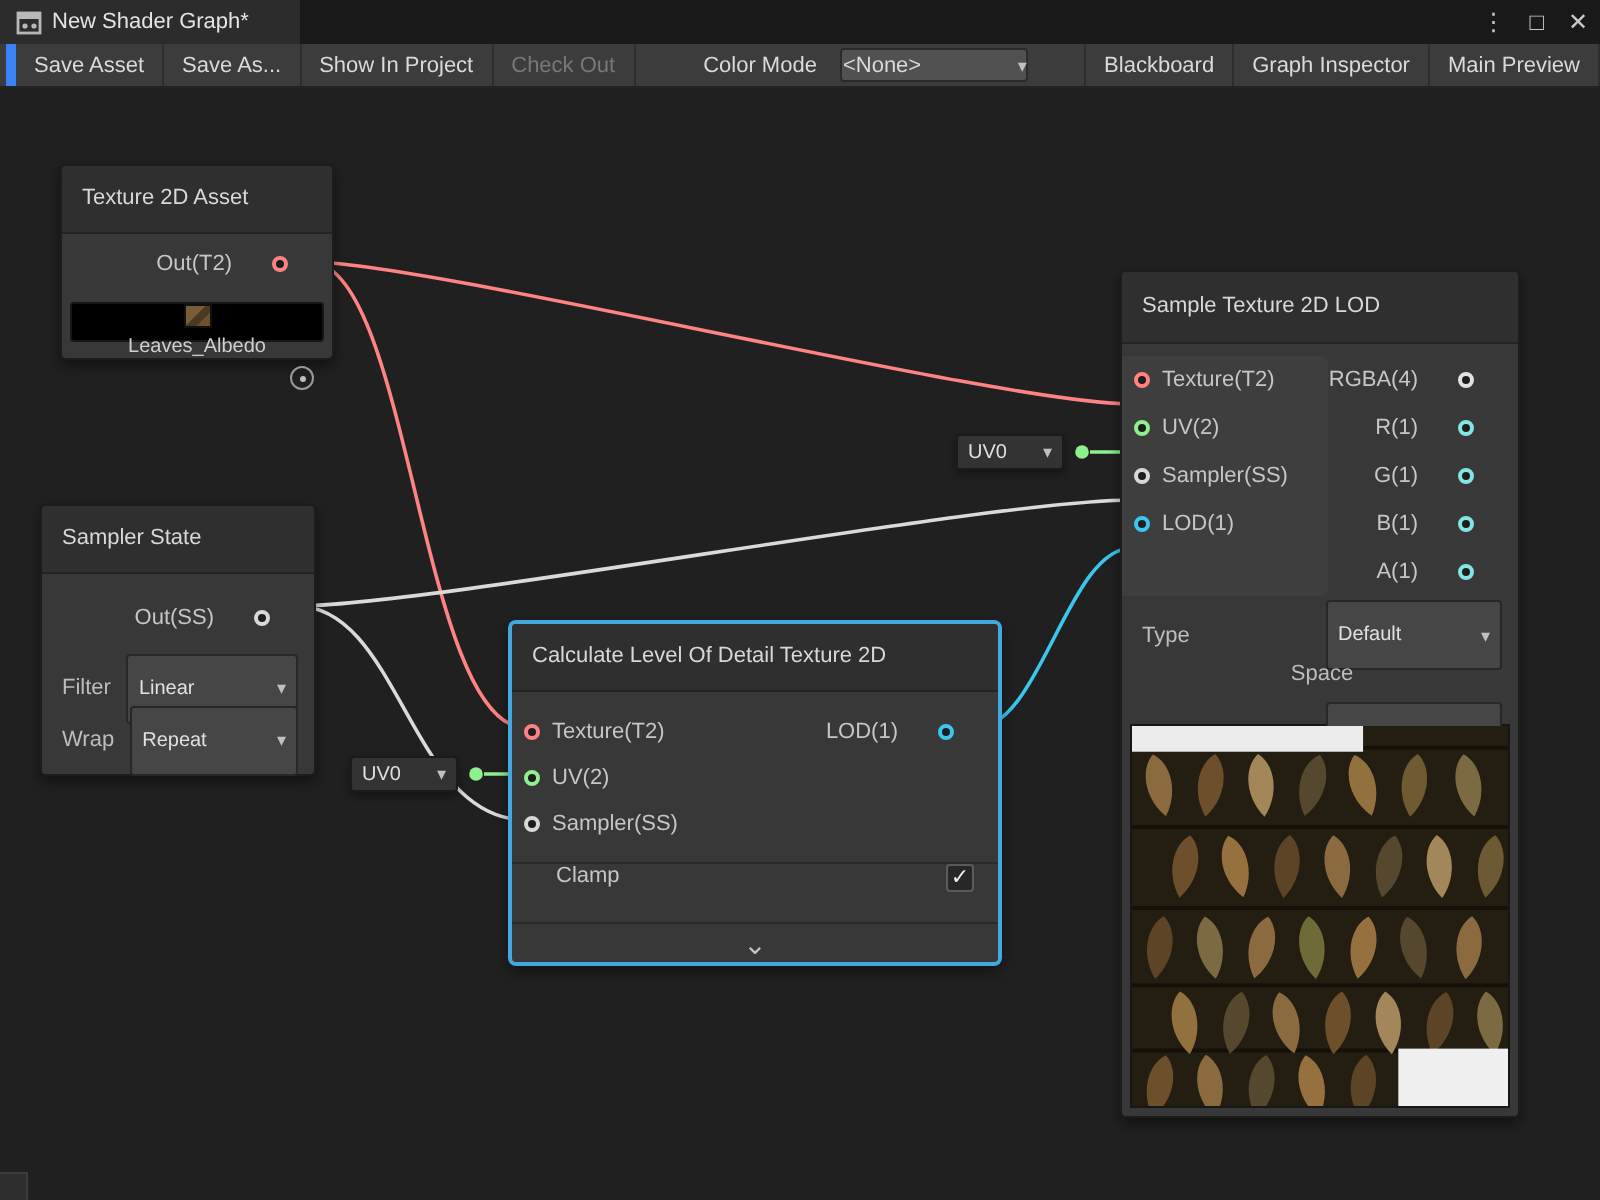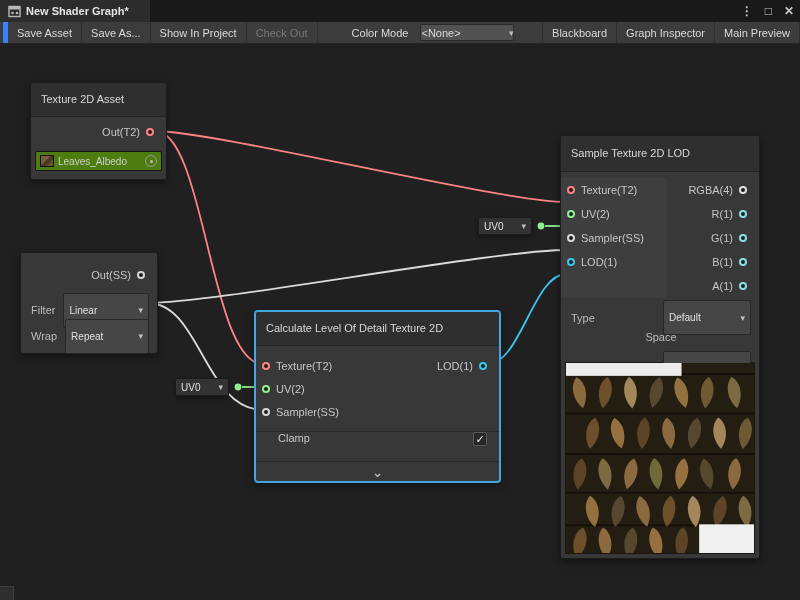--- a/index.html
+++ b/index.html
@@ -1,21 +1,21 @@
 <!DOCTYPE html>
 <html><head>
 <meta charset="utf-8">
 <style>
   * { box-sizing: border-box; }
   html,body { margin:0; padding:0; background:#111; }
   body { width:800px; height:600px; font-family:"Liberation Sans",sans-serif; }
   .screen { position:relative; width:800px; height:600px; background:#202020; overflow:hidden; }
 
   
-  .tabbar { position:absolute; top:0; left:0; width:800px; height:22px; background:#191919;font-weight:bold; }
+  .tabbar { position:absolute; top:0; left:0; width:800px; height:22px; background:#191919; }
   .tab { position:absolute; left:0; top:0; height:22px; width:150px; background:#2c2c2c;
          display:flex; align-items:center; gap:5px; padding:0 8px; color:#e4e4e4; font-size:11px; }
   .tab-icon { flex:none; }
   .win-controls { position:absolute; right:6px; top:0; height:22px; display:flex; align-items:center; gap:12px;
                   color:#c8c8c8; font-size:12px; }
   .win-controls span { cursor:default; }
 
   
   .toolbar { position:absolute; top:22px; left:0; width:800px; height:22px; background:#3c3c3c;
              border-bottom:1px solid #232323; display:flex; align-items:stretch; font-size:11px; color:#dadada; }
@@ -40,27 +40,27 @@
 
   .port { width:8px; height:8px; border-radius:50%; background:#1d1d1d; flex:none; }
   .p-tex { border:2px solid #ff8383; }
   .p-uv  { border:2px solid #8ef08e; }
   .p-ss  { border:2px solid #d8d8d8; }
   .p-lod { border:2px solid #3bc6ee; }
   .p-v4  { border:2px solid #e2e2e2; }
   .p-f   { border:2px solid #84e4e4; }
 
   .in-row  { display:flex; align-items:center; gap:6px; padding-left:6px; }
-  .out-row { display:flex; align-items:center; gap:6px; justify-content:flex-end; padding-right:12px; }
+  .out-row { display:flex; align-items:center; gap:20px; justify-content:flex-end; padding-right:22px; }
 
   
   .n-texasset { left:30px; top:38px; width:137px; }
   .n-texasset .out-row { height:30px; }
-  .asset-field { margin:4px 4px 8px 4px; height:20px; background:#4d7c0f; border:1px solid #161616; border-radius:2px;
-                 display:flex; align-items:center; gap:4px; padding:0 4px; font-size:10px; color:#cfcfcf; }
+  .asset-field { margin:4px 4px 8px 4px; height:20px; background:#000000; border:1px solid #161616; border-radius:2px;
+                 display:flex; align-items:center; gap:4px; padding:0 4px; font-size:10px; color:#cfcfcf;flex-direction:column; }
   .thumb { width:14px; height:12px; flex:none; border:1px solid #111;
            background:linear-gradient(135deg,#7a5c38 45%,#4a3a22 45%, #4a3a22 70%, #6b5130 70%); }
   .obj-picker { margin-left:auto; width:12px; height:12px; border-radius:50%; border:1px solid #9a9a9a;
                 position:relative; flex:none; }
   .obj-picker i { position:absolute; left:3.5px; top:3.5px; width:3px; height:3px; border-radius:50%; background:#bdbdbd; }
 
   
   .n-sampler { left:20px; top:208px; width:138px; }
   .n-sampler .out-row { height:44px; }
   .prop-row { display:flex; align-items:center; height:26px; padding:0 8px 0 10px; gap:8px; }
@@ -162,20 +162,21 @@
       <div class="asset-field">
         <span class="thumb"></span>
         <span>Leaves_Albedo</span>
         <span class="obj-picker">
             <i></i>
           </span>
       </div>
     </div>
 
     <div class="node n-sampler">
+      <div class="node-header">Sampler State</div>
       <div class="out-row">
         <span>Out(SS)</span>
         <span class="port p-ss"></span>
       </div>
       <div class="prop-row">
         <span class="prop-label">Filter</span>
         <div class="dropdown">
           <span>Linear</span>
           <span class="dd-arrow">▾</span>
         </div>

